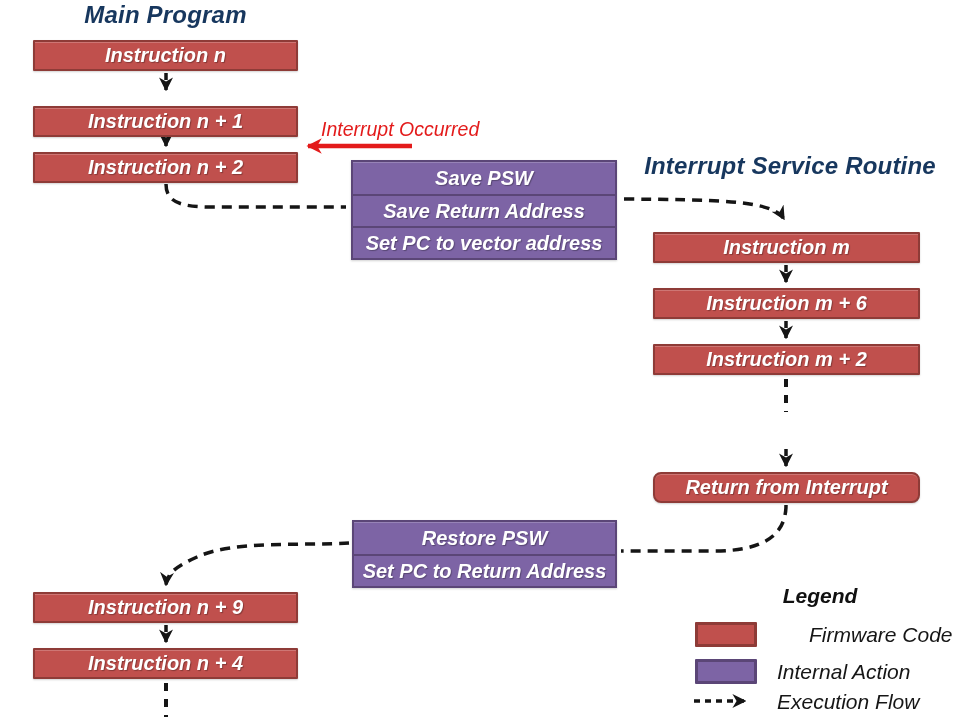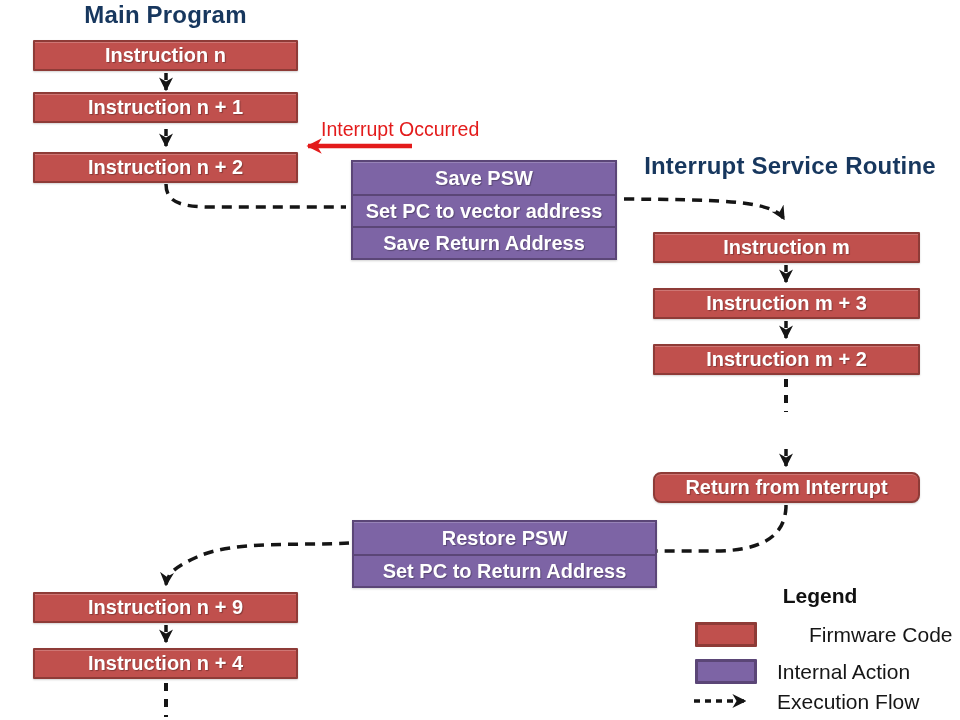--- a/index.html
+++ b/index.html
@@ -6,21 +6,21 @@
     --firmware-fill:#C0504D;
     --firmware-border:#8E3B37;
     --internal-fill:#7D64A5;
     --internal-border:#5B4677;
     --title-color:#17375E;
     --interrupt-red:#E31B1B;
     --flow-black:#151515;
   }
   html,body{margin:0;padding:0;background:#ffffff;}
   body{font-family:"Liberation Sans", sans-serif;}
-  .canvas{position:relative;width:960px;height:720px;background:#ffffff;overflow:hidden;}
+  .canvas{position:relative;width:960px;height:720px;background:#ffffff;overflow:hidden;font-style:italic;}
   .connectors{position:absolute;left:0;top:0;width:960px;height:720px;}
 
   .title{
     position:absolute;text-align:center;
     color:var(--title-color,#17375E);
     font-size:24px;font-weight:600;letter-spacing:.2px;white-space:nowrap;
   }
   .fw-box{
     position:absolute;width:265px;height:31px;box-sizing:border-box;
     background:var(--firmware-fill,#C0504D);
@@ -103,37 +103,37 @@
 
     <path class="red-line" d="M412 146 L308 146" marker-end="url(#ah-red)"></path>
 
     <path class="flow legend-line" d="M694 701 H745" marker-end="url(#ah-black)"></path>
   </svg>
 
   <div class="title" style="left:33px;top:1px;width:265px;">Main Program</div>
   <div class="title" style="left:618px;top:152px;width:344px;">Interrupt Service Routine</div>
 
   <div class="fw-box" style="left:33px;top:40px;">Instruction n</div>
-  <div class="fw-box" style="left:33px;top:92px;text-align:right;">Instruction n + 1</div>
+  <div class="fw-box" style="left:33px;top:106px;text-align:right;">Instruction n + 1</div>
   <div class="fw-box" style="left:33px;top:152px;">Instruction n + 2</div>
 
   <div class="red-label" style="left:321px;top:118px;text-align:center;">Interrupt Occurred</div>
 
   <div class="action-box" style="left:351px;top:160px;width:266px;">
     <div class="action-row">Save PSW</div>
+    <div class="action-row">Save Return Address</div>
     <div class="action-row">Set PC to vector address</div>
-    <div class="action-row">Save Return Address</div>
   </div>
 
   <div class="fw-box" style="left:653px;top:232px;width:267px;">Instruction m</div>
-  <div class="fw-box" style="left:653px;top:288px;width:267px;">Instruction m + 3</div>
+  <div class="fw-box" style="left:653px;top:288px;width:267px;">Instruction m + 6</div>
   <div class="fw-box" style="left:653px;top:344px;width:267px;">Instruction m + 2</div>
   <div class="fw-box" style="left:653px;top:472px;width:267px;border-radius:8px;">Return from Interrupt</div>
 
-  <div class="action-box" style="left:352px;top:520px;width:305px;">
+  <div class="action-box" style="left:352px;top:520px;width:265px;">
     <div class="action-row">Restore PSW</div>
     <div class="action-row">Set PC to Return Address</div>
   </div>
 
   <div class="fw-box" style="left:33px;top:592px;">Instruction n + 9</div>
   <div class="fw-box" style="left:33px;top:648px;">Instruction n + 4</div>
 
   <div class="legend-title" style="left:760px;top:584px;width:120px;">Legend</div>
   <div class="legend-swatch firmware" style="left:695px;top:622px;"></div>
   <div class="legend-label" style="left:777px;top:622px;margin-left:32px;">Firmware Code</div>

